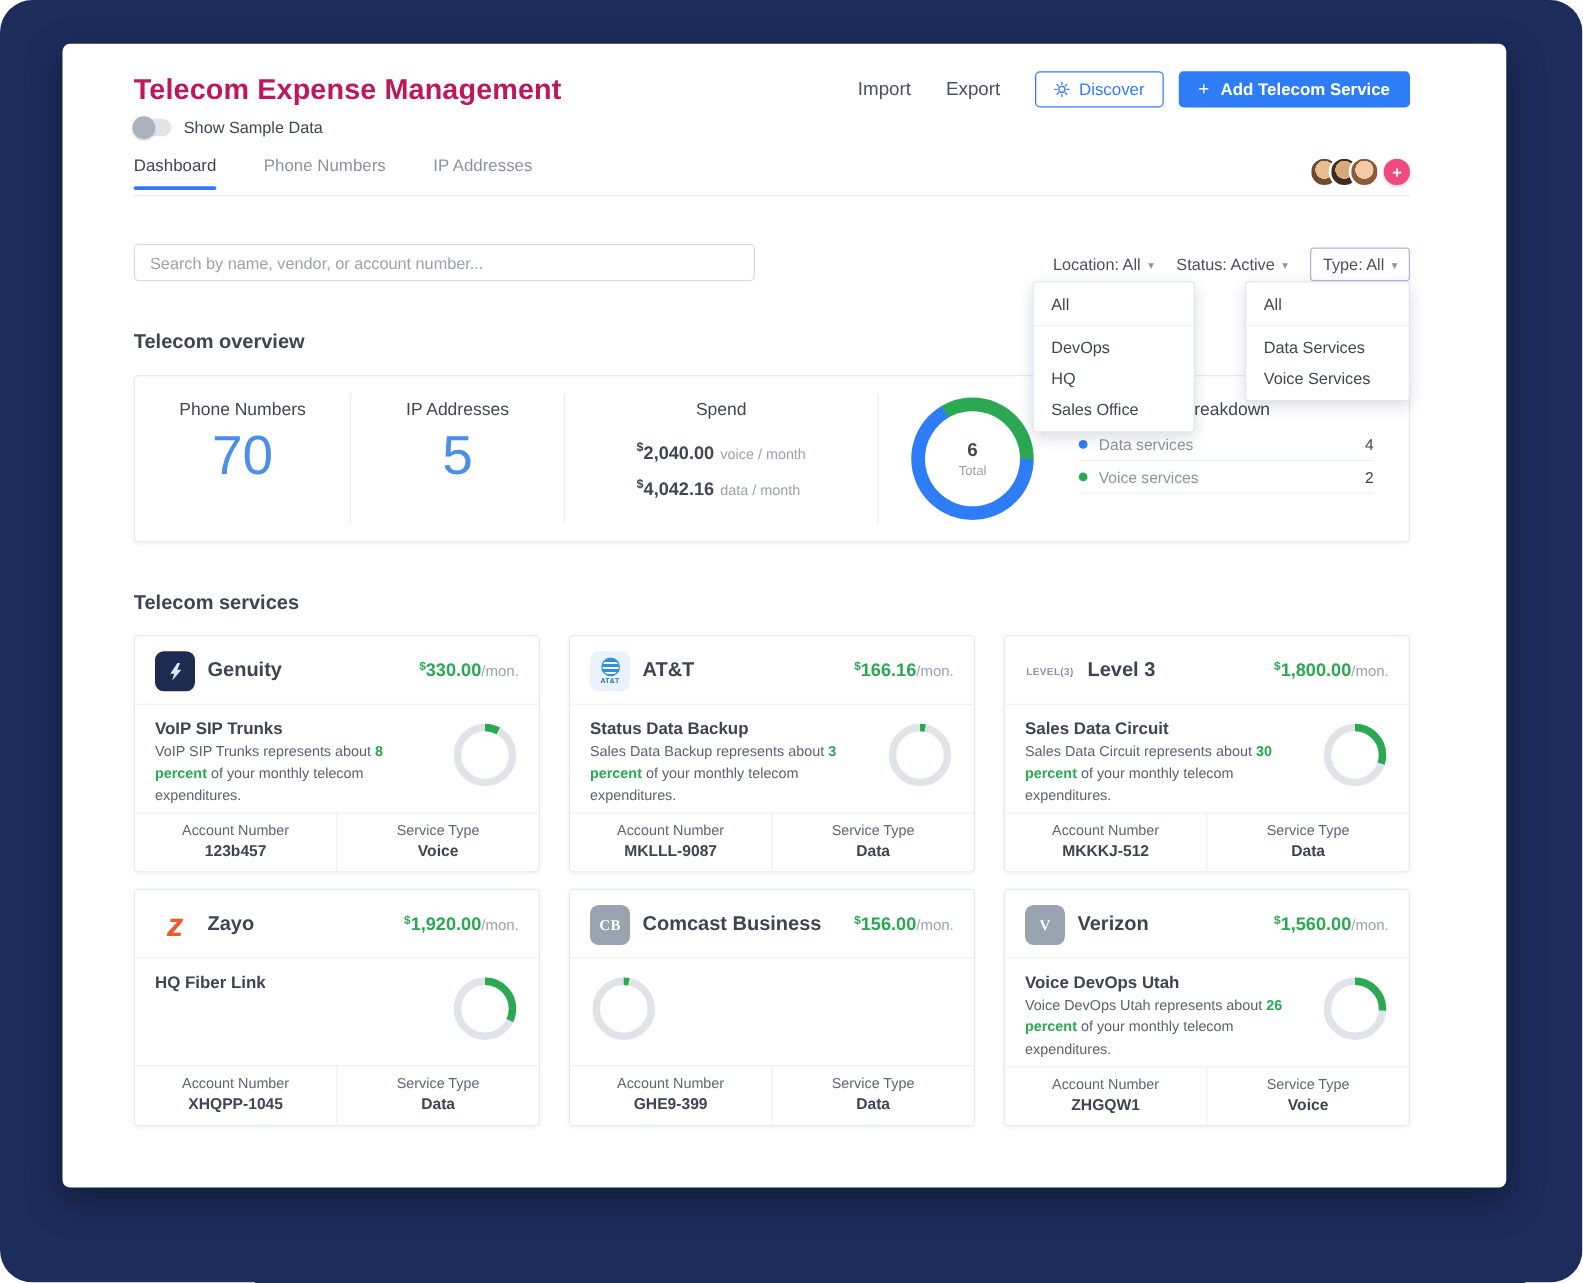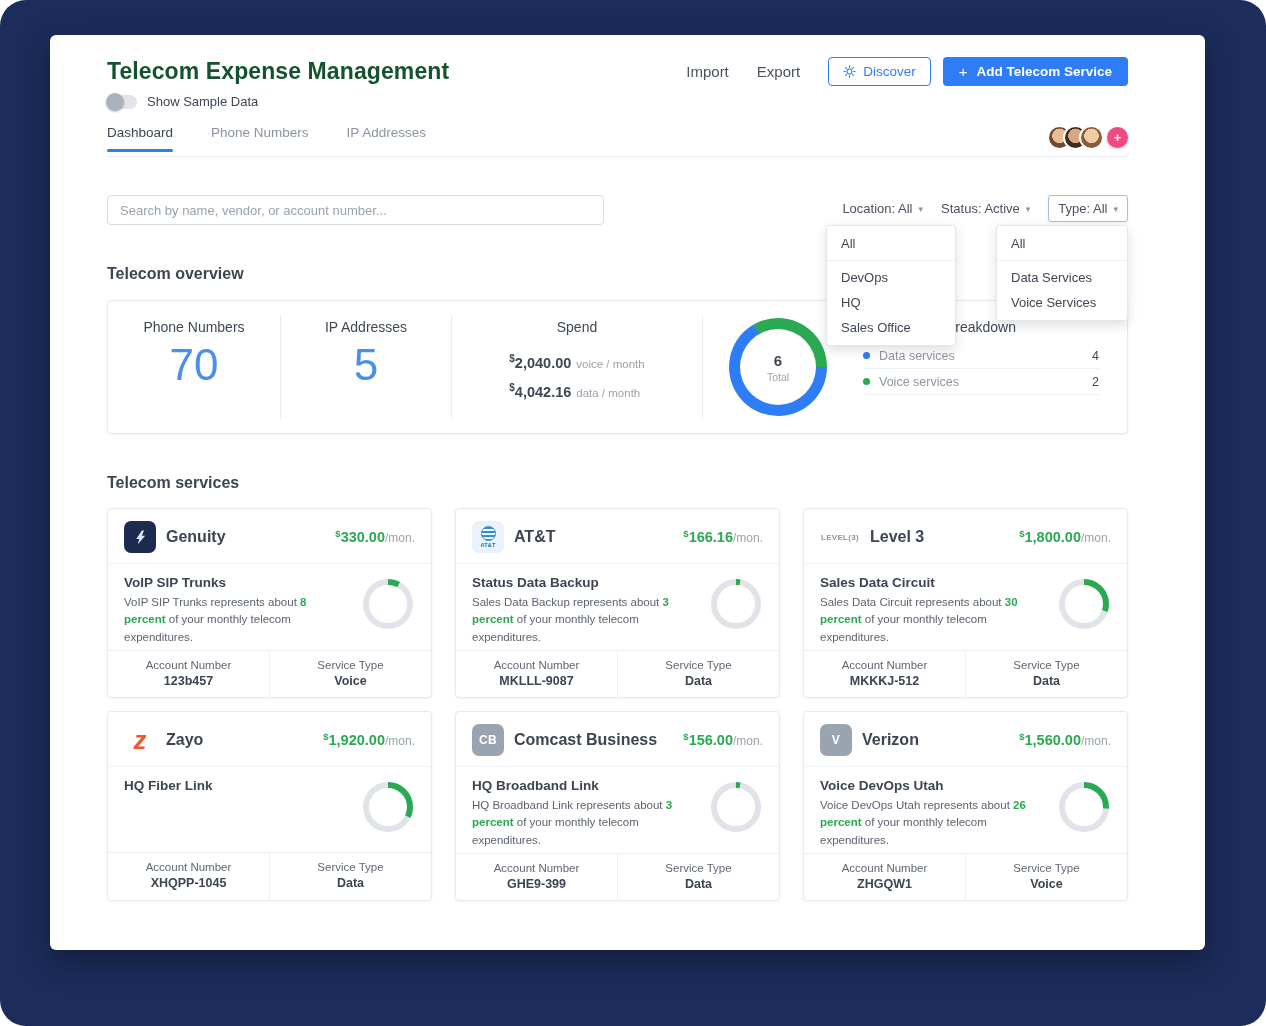--- a/index.html
+++ b/index.html
@@ -12,21 +12,21 @@
   .frame { position:absolute; inset:0; background:var(--navy-bg,#1c2c5b); border-radius:26px; }
   .app {
     position:absolute; left:50px; top:35px; width:1155px; height:915px;
     background:#fff; border-radius:6px; box-shadow:0 10px 30px rgba(0,0,0,.35);
     overflow:hidden;
   }
   .page { padding:22px 77px 0 57px; height:100%; }
 
   
   .header-row { display:flex; justify-content:space-between; align-items:center; }
-  h1.title { margin:0; font-size:23px; font-weight:700; color:#14532d; letter-spacing:.1px; }
+  h1.title { margin:0; font-size:23px; font-weight:700; color:#be185d; letter-spacing:.1px; }
   .header-actions { display:flex; align-items:center; }
   .text-btn { font-size:15px; color:#4a5160; margin-left:28px; cursor:pointer; }
   .discover-btn {
     margin-left:28px; display:inline-flex; align-items:center; gap:7px;
     border:1px solid var(--accent-blue,#2e7df6); color:var(--accent-blue,#2e7df6);
     background:#fff; border-radius:4px; padding:6px 14px; font-size:13.5px;
     font-family:inherit; cursor:pointer;
   }
   .discover-btn svg { display:block; }
   .add-btn {
@@ -68,21 +68,21 @@
   .a1 { background:radial-gradient(circle at 50% 42%, #e9bd92 0 45%, #6e4a32 46%); }
   .a2 { background:radial-gradient(circle at 50% 42%, #d9a77c 0 45%, #3c2c22 46%); }
   .a3 { background:radial-gradient(circle at 50% 42%, #f0cba4 0 45%, #8a5a3b 46%); }
   .add-user {
     width:21px; height:21px; border-radius:50%; background:var(--pink,#ef4b81);
     color:#fff; font-size:13px; font-weight:600; display:flex; align-items:center;
     justify-content:center; margin-left:3px; cursor:pointer; box-shadow:0 1px 3px rgba(0,0,0,.2);
   }
 
   
-  .search-row { display:flex; justify-content:space-between; align-items:flex-start; margin-top:38px; }
+  .search-row { display:flex; justify-content:space-between; align-items:flex-end; margin-top:38px; }
   .search {
     width:497px; height:30px; border:1px solid #d7dce2; border-radius:4px;
     padding:0 12px; font-size:13px; color:#3f4754; font-family:inherit; outline:none;
   }
   .search::placeholder { color:#9aa3ad; }
   .filters { display:flex; align-items:center; gap:18px; font-size:13px; color:#4a5160;margin-left:19px; }
   .filter { display:inline-flex; align-items:center; cursor:pointer; white-space:nowrap; }
   .filter .caret { margin-left:6px; font-size:9px; color:#8a93a0; }
   .filter.boxed {
     border:1px solid #a9bcd6; border-radius:3px; padding:5px 9px; background:#fff;
@@ -187,21 +187,21 @@
   .att-globe {
     width:15px; height:15px; border-radius:50%;
     background:repeating-linear-gradient(180deg,#2e8fe0 0 2.5px,#ffffff 2.5px 4px);
     border:1px solid #2e8fe0;
   }
   .att-text { font-size:5.5px; font-weight:700; color:#1a6fb5; letter-spacing:.2px; }
   .logo-level3 { background:transparent; width:40px; }
   .level3-text { font-size:8px; color:#8a95a3; font-weight:700; letter-spacing:.3px; white-space:nowrap; }
   .logo-zayo { background:transparent; }
   .zayo-text { font-size:26px; font-weight:800; font-style:italic; color:#f1582a; line-height:1; }
-  .logo-gray { background:#9aa4b0; }
+  .logo-gray { background:#9aa4b0;font-family:Liberation Serif, serif; }
   .logo-initials { color:#fff; font-weight:700; font-size:12px; letter-spacing:.3px; }
 </style>
 </head>
 <body>
 
 <div class="frame"></div>
 
 <div class="app">
   <div class="page">
 
@@ -468,24 +468,20 @@
         <div class="card-head">
           <span class="logo logo-gray">
             <span class="logo-initials">CB</span>
           </span>
           <span class="vendor">Comcast Business</span>
           <span class="price">
             <span class="cur">$</span><span class="val">156.00</span><span class="per">/mon.</span>
           </span>
         </div>
         <div class="card-body">
-          <div class="card-text">
-            <div class="svc-title">HQ Broadband Link</div>
-            <div class="svc-desc"><span>HQ Broadband Link represents about </span><span class="hl">3 percent</span><span> of your monthly telecom expenditures.</span></div>
-          </div>
           <div class="mini-donut">
             <svg viewBox="0 0 54 54">
                 <circle class="track" cx="27" cy="27" r="22"></circle>
                 <circle class="arc" cx="27" cy="27" r="22" stroke-dasharray="4.146902302738527 138.23007675795088"></circle>
               </svg>
           </div>
         </div>
         <div class="card-foot">
           <div class="foot-cell">
             <div class="foot-label">Account Number</div>

